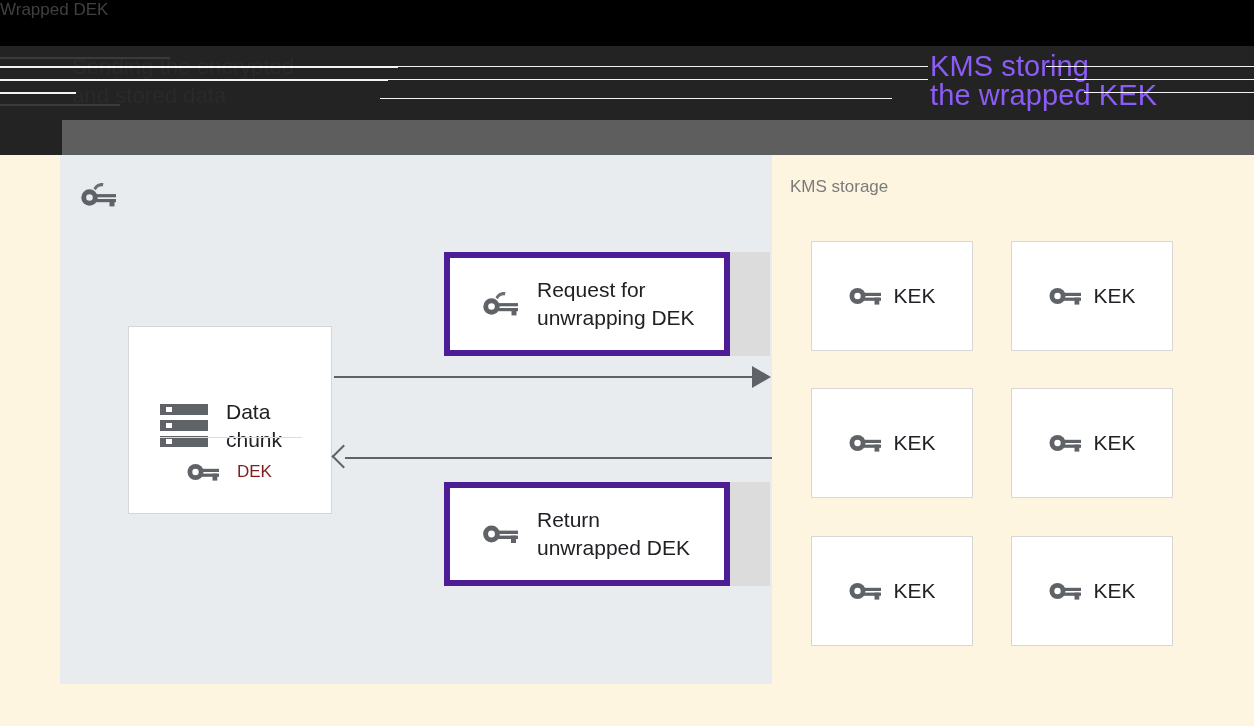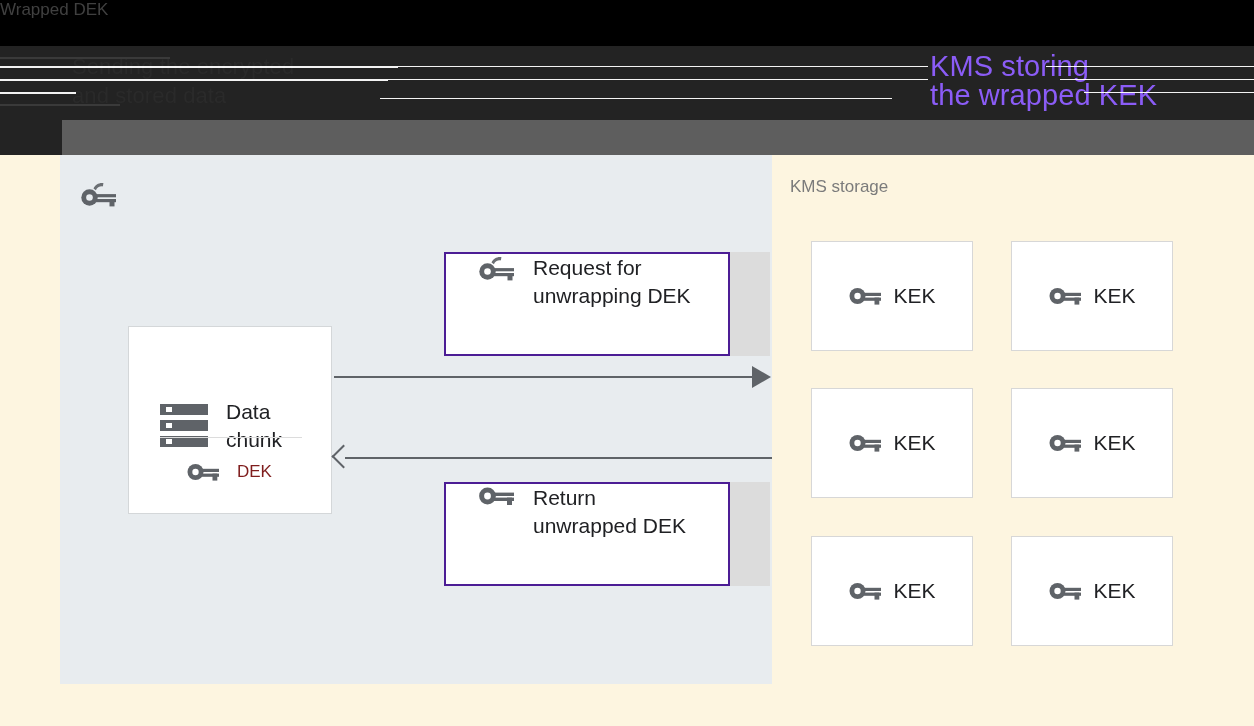--- a/index.html
+++ b/index.html
@@ -169,23 +169,24 @@
   }
 
   
   .msg-shadow {
     position: absolute;
     background: #dcdcdc;
   }
   .msg-card {
     position: absolute;
     background: #ffffff;
-    border: 2px solid #4c1d95;
+    border: 6px solid #4c1d95;
     box-sizing: border-box;
     display: flex;
+    align-items: center;
   }
   .msg-icon { margin-left: 31px; flex: 0 0 auto; }
   .msg-text {
     margin-left: 18px;
     font-size: 21px;
     line-height: 28px;
     color: #202124;
     white-space: pre-line;
   }
 

